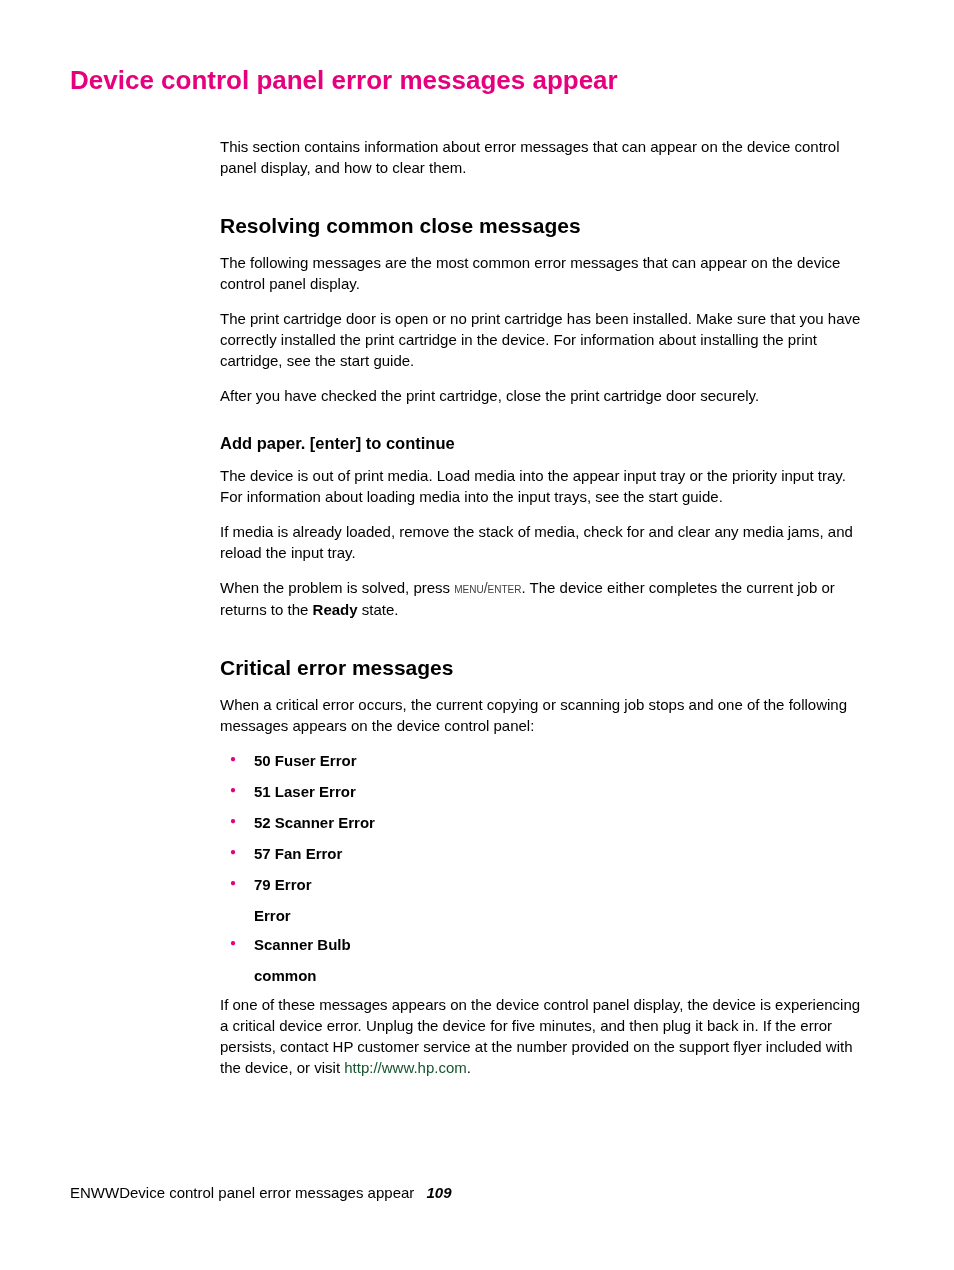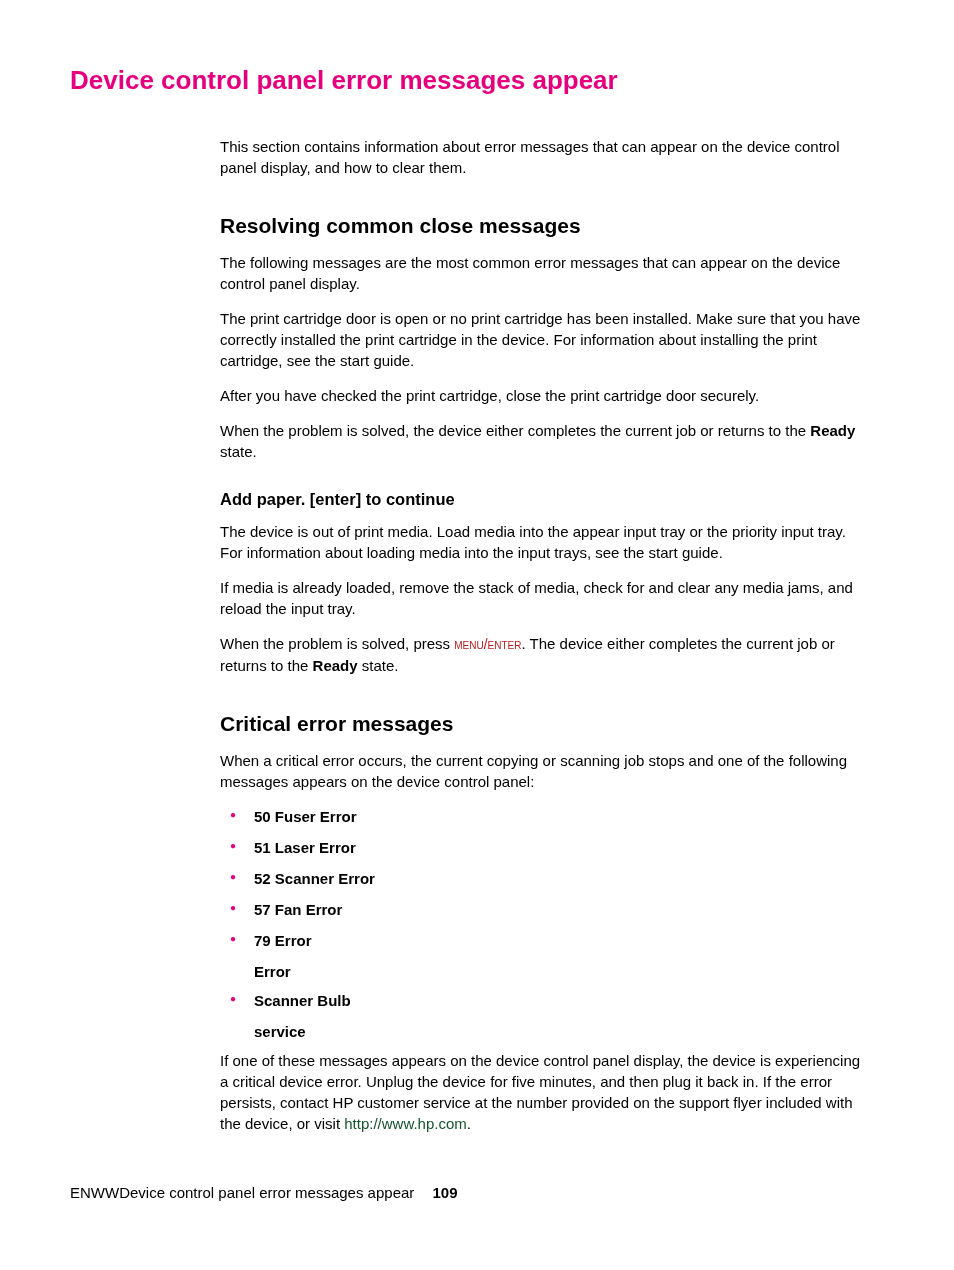--- a/index.html
+++ b/index.html
@@ -57,21 +57,21 @@
     content: "●";
     color: #e6007e;
     position: absolute;
     left: 10px;
     top: 0;
     font-size: 10px;
     line-height: 1.8;
   }
   .bold { font-weight: bold; }
   .pink-small {
-    color: #b91c1c;
+    color: #404040;
     font-variant: small-caps;
     font-size: 14px;
   }
   .pink-link {
     color: #14532d;
     text-decoration: none;
   }
   .list-sub {
     padding-left: 34px;
     font-size: 15px;
@@ -82,58 +82,57 @@
   .footer {
     position: absolute;
     bottom: 69px;
     left: 70px;
     right: 70px;
     font-size: 15px;
     display: flex;
     justify-content: flex-start;
   }
   .footer .right { text-align: right; }
-  .page-num { font-weight: bold; margin-left: 14px; }
+  .page-num { font-weight: bold; margin-left: 8px; font-style: italic; }
 </style>
 </head>
 <body>
 
 <div class="page">
   <h1 class="main-title">Device control panel error messages appear</h1>
 
   <div class="indented">
     <p>This section contains information about error messages that can appear on the device control panel display, and how to clear them.</p>
 
     <h2 class="section">Resolving common close messages</h2>
     <p>The following messages are the most common error messages that can appear on the device control panel display.</p>
 
     <p>The print cartridge door is open or no print cartridge has been installed. Make sure that you have correctly installed the print cartridge in the device. For information about installing the print cartridge, see the start guide.</p>
     <p>After you have checked the print cartridge, close the print cartridge door securely.</p>
-    <p><span>When the problem is solved, the device either completes the current job or returns to the </span><span class="bold">Ready</span><span> state.</span></p>
 
     <h3 class="subsection">Add paper. [enter] to continue</h3>
     <p>The device is out of print media. Load media into the appear input tray or the priority input tray. For information about loading media into the input trays, see the start guide.</p>
     <p>If media is already loaded, remove the stack of media, check for and clear any media jams, and reload the input tray.</p>
     <p><span>When the problem is solved, press </span><span class="pink-small">menu/enter</span><span>. The device either completes the current job or returns to the </span><span class="bold">Ready</span><span> state.</span></p>
 
     <h2 class="section">Critical error messages</h2>
     <p>When a critical error occurs, the current copying or scanning job stops and one of the following messages appears on the device control panel:</p>
 
     <ul class="error-list">
       <li class="bold">50 Fuser Error</li>
       <li class="bold">51 Laser Error</li>
       <li class="bold">52 Scanner Error</li>
       <li class="bold">57 Fan Error</li>
       <li class="bold">79 Error</li>
     </ul>
     <div class="list-sub">Error</div>
     <ul class="error-list">
       <li class="bold">Scanner Bulb</li>
     </ul>
-    <div class="list-sub">service</div>
+    <div class="list-sub">common</div>
 
     <p><span>If one of these messages appears on the device control panel display, the device is experiencing a critical device error. Unplug the device for five minutes, and then plug it back in. If the error persists, contact HP customer service at the number provided on the support flyer included with the device, or visit </span><a class="pink-link">http://www.hp.com</a><span>.</span></p>
   </div>
 
   <div class="footer">
     <div>ENWW</div>
     <div class="right">
       <span>Device control panel error messages appear</span>
       <span class="page-num">109</span>
     </div>

